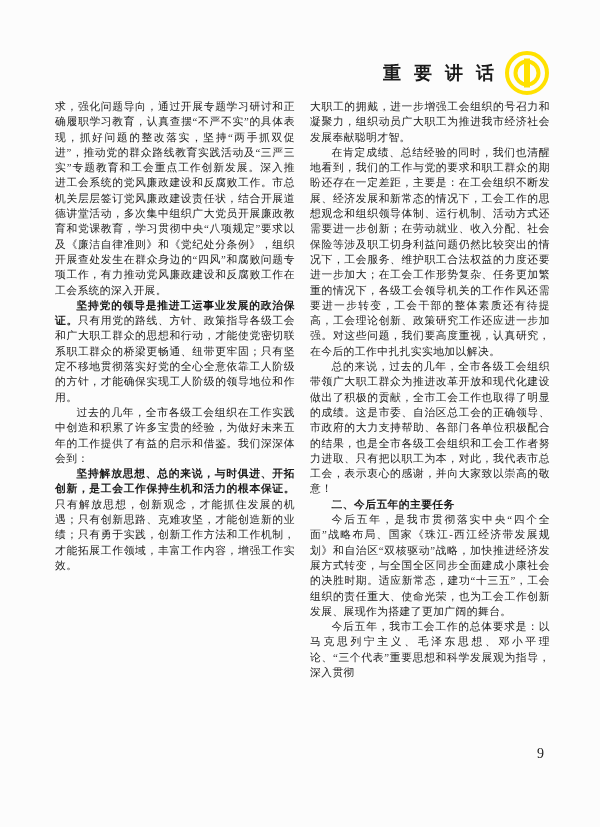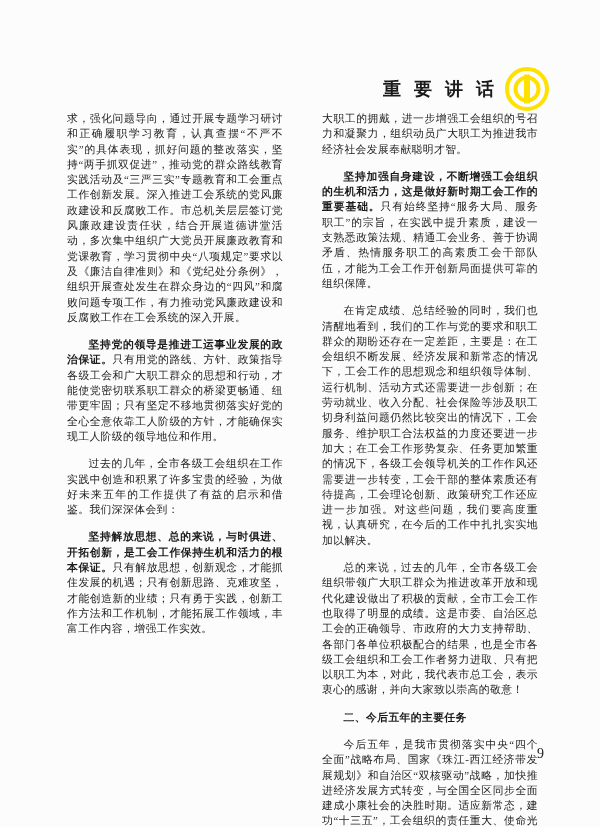--- a/index.html
+++ b/index.html
@@ -7,21 +7,21 @@
     position:relative;
     width:600px;height:827px;
     background:#fcfcfc;
     font-family:"Liberation Serif", serif;
     color:#1b1b1b;
     overflow:hidden;
     box-shadow:0 0 4px rgba(0,0,0,.15);
   }
   .header{
     position:absolute;
-    top:66px;right:50px;
+    top:50px;right:50px;
     display:flex;align-items:center;gap:6px;
   }
   .header-title{
     font-family:"Liberation Sans", sans-serif;
     font-weight:bold;
     font-size:18px;
     letter-spacing:4px;
     color:#1a1a1a;
     white-space:nowrap;
   }
@@ -33,21 +33,21 @@
     display:flex;
     gap:15px;
   }
   .col{
     width:240px;
     font-size:10.8px;
     line-height:15.3px;
     text-align:justify;
     letter-spacing:0.4px;
   }
-  .col p{margin:12px;}
+  .col p{margin:0;}
   .col p.indent{text-indent:2em;}
   .col p b{font-weight:bold;}
   .page-number{
     position:absolute;
     right:56px;top:746px;
     font-size:14px;
     color:#1b1b1b;
     font-family:"Liberation Serif", serif;
   }
 </style>
@@ -69,21 +69,20 @@
 
   <div class="content">
     <div class="col" id="col-left">
         <p class="">求，强化问题导向，通过开展专题学习研讨和正确履职学习教育，认真查摆“不严不实”的具体表现，抓好问题的整改落实，坚持“两手抓双促进”，推动党的群众路线教育实践活动及“三严三实”专题教育和工会重点工作创新发展。深入推进工会系统的党风廉政建设和反腐败工作。市总机关层层签订党风廉政建设责任状，结合开展道德讲堂活动，多次集中组织广大党员开展廉政教育和党课教育，学习贯彻中央“八项规定”要求以及《廉洁自律准则》和《党纪处分条例》，组织开展查处发生在群众身边的“四风”和腐败问题专项工作，有力推动党风廉政建设和反腐败工作在工会系统的深入开展。</p>
         <p class="indent"><b>坚持党的领导是推进工运事业发展的政治保证。</b>只有用党的路线、方针、政策指导各级工会和广大职工群众的思想和行动，才能使党密切联系职工群众的桥梁更畅通、纽带更牢固；只有坚定不移地贯彻落实好党的全心全意依靠工人阶级的方针，才能确保实现工人阶级的领导地位和作用。</p>
         <p class="indent">过去的几年，全市各级工会组织在工作实践中创造和积累了许多宝贵的经验，为做好未来五年的工作提供了有益的启示和借鉴。我们深深体会到：</p>
         <p class="indent"><b>坚持解放思想、总的来说，与时俱进、开拓创新，是工会工作保持生机和活力的根本保证。</b>只有解放思想，创新观念，才能抓住发展的机遇；只有创新思路、克难攻坚，才能创造新的业绩；只有勇于实践，创新工作方法和工作机制，才能拓展工作领域，丰富工作内容，增强工作实效。</p>
       </div>
     <div class="col" id="col-right">
         <p class="">大职工的拥戴，进一步增强工会组织的号召力和凝聚力，组织动员广大职工为推进我市经济社会发展奉献聪明才智。</p>
-        <p class="indent"><b>坚持加强自身建设，不断增强工会组织的生机和活力，这是做好新时期工会工作的重要基础。</b>只有始终坚持“服务大局、服务职工”的宗旨，在实践中提升素质，建设一支熟悉政策法规、精通工会业务、善于协调矛盾、热情服务职工的高素质工会干部队伍，才能为工会工作开创新局面提供可靠的组织保障。</p>
         <p class="indent">在肯定成绩、总结经验的同时，我们也清醒地看到，我们的工作与党的要求和职工群众的期盼还存在一定差距，主要是：在工会组织不断发展、经济发展和新常态的情况下，工会工作的思想观念和组织领导体制、运行机制、活动方式还需要进一步创新；在劳动就业、收入分配、社会保险等涉及职工切身利益问题仍然比较突出的情况下，工会服务、维护职工合法权益的力度还要进一步加大；在工会工作形势复杂、任务更加繁重的情况下，各级工会领导机关的工作作风还需要进一步转变，工会干部的整体素质还有待提高，工会理论创新、政策研究工作还应进一步加强。对这些问题，我们要高度重视，认真研究，在今后的工作中扎扎实实地加以解决。</p>
         <p class="indent">总的来说，过去的几年，全市各级工会组织带领广大职工群众为推进改革开放和现代化建设做出了积极的贡献，全市工会工作也取得了明显的成绩。这是市委、自治区总工会的正确领导、市政府的大力支持帮助、各部门各单位积极配合的结果，也是全市各级工会组织和工会工作者努力进取、只有把以职工为本，对此，我代表市总工会，表示衷心的感谢，并向大家致以崇高的敬意！</p>
         <p class="indent"><b>二、今后五年的主要任务</b></p>
         <p class="indent">今后五年，是我市贯彻落实中央“四个全面”战略布局、国家《珠江-西江经济带发展规划》和自治区“双核驱动”战略，加快推进经济发展方式转变，与全国全区同步全面建成小康社会的决胜时期。适应新常态，建功“十三五”，工会组织的责任重大、使命光荣，也为工会工作创新发展、展现作为搭建了更加广阔的舞台。</p>
         <p class="indent">今后五年，我市工会工作的总体要求是：以马克思列宁主义、毛泽东思想、邓小平理论、“三个代表”重要思想和科学发展观为指导，深入贯彻</p>
       </div>
   </div>
 
   <div class="page-number">9</div>
 

